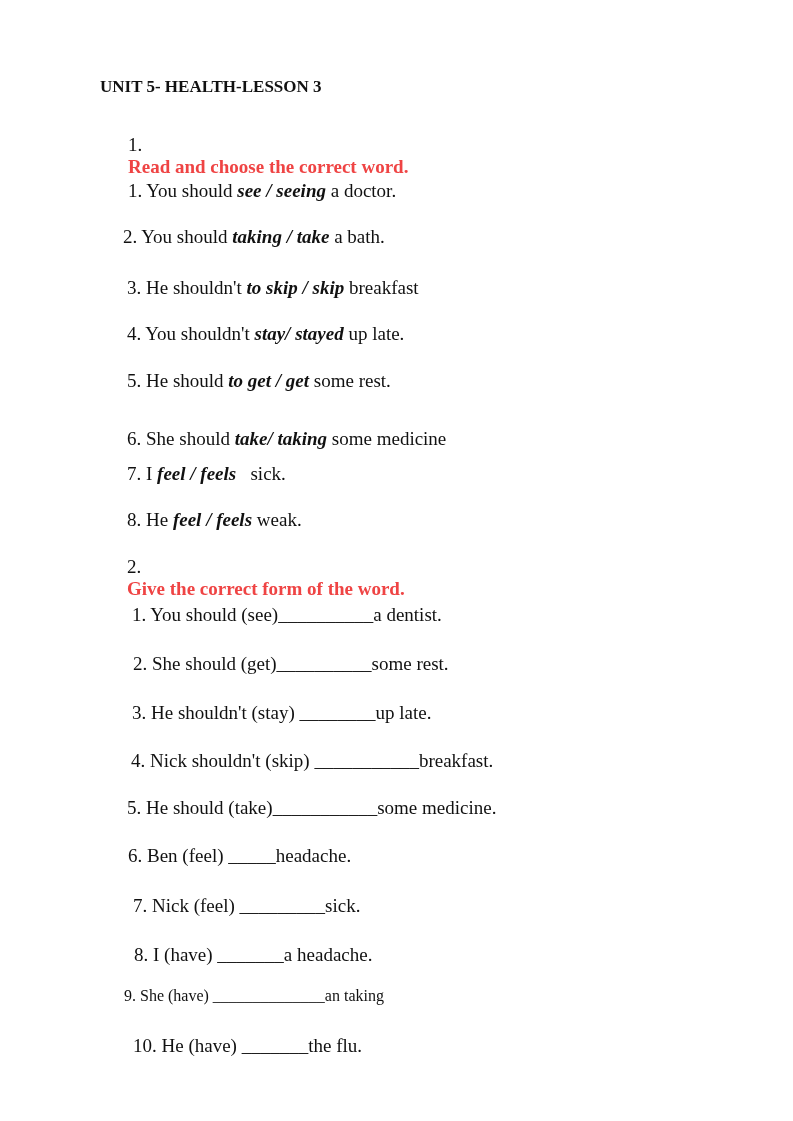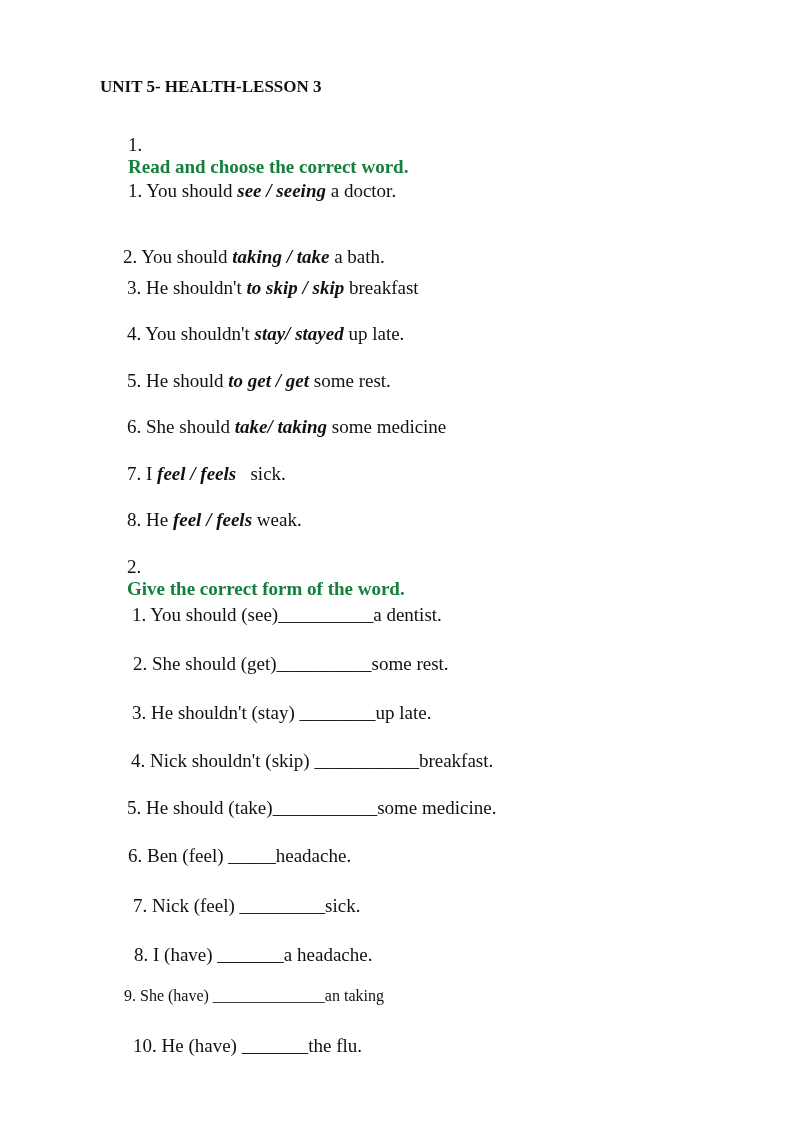--- a/index.html
+++ b/index.html
@@ -2,54 +2,54 @@
 <html><head>
 <meta charset="utf-8">
 <style>
   html, body { margin: 0; padding: 0; background: #ffffff; }
   body { width: 793px; height: 1121px; position: relative; overflow: hidden;
          font-family: "Liberation Serif", "DejaVu Serif", serif; color: #111; }
   .abs { position: absolute; white-space: pre; margin-left: 23px; }
   .title { font-weight: bold; font-size: 17px; left: 77px; top: 77px; }
   .heading { font-size: 19px; }
   .heading .hnum { font-weight: normal; color: #111; }
-  .heading .htext { font-weight: bold; color: #15803d; }
+  .heading .htext { font-weight: bold; color: #ef4444; }
   .line { font-size: 19px; }
   .opt { font-weight: bold; font-style: italic; }
   .blank { letter-spacing: 0; }
   .small { font-size: 16px; }
 </style>
 </head>
 <body>
 
 <div>
 
   <div class="abs title">UNIT 5- HEALTH-LESSON 3</div>
 
   <div class="abs heading" style="left:86px; top:112px;">
     <span class="hnum">1.</span>
     <span class="htext">Read and choose the correct word.</span>
   </div>
 
   <div class="abs line" style="left:86px; top:158px;">
     <span>1. You should </span><span class="opt">see</span><span class="opt"> / </span><span class="opt">seeing</span><span> a doctor.</span>
   </div>
-  <div class="abs line" style="left:81px; top:224px;">
+  <div class="abs line" style="left:81px; top:204px;">
     <span>2. You should </span><span class="opt">taking</span><span class="opt"> / </span><span class="opt">take</span><span> a bath.</span>
   </div>
   <div class="abs line" style="left:85px; top:255px;">
     <span>3. He shouldn't </span><span class="opt">to skip</span><span class="opt"> / </span><span class="opt">skip</span><span> breakfast</span>
   </div>
   <div class="abs line" style="left:85px; top:301px;">
     <span>4. You shouldn't </span><span class="opt">stay/</span><span class="opt"> </span><span class="opt">stayed</span><span> up late.</span>
   </div>
   <div class="abs line" style="left:85px; top:348px;">
     <span>5. He should </span><span class="opt">to get /</span><span class="opt"> </span><span class="opt">get</span><span> some rest.</span>
   </div>
-  <div class="abs line" style="left:85px; top:394px;text-align:right;">
+  <div class="abs line" style="left:85px; top:406px;text-align:right;">
     <span>6. She should </span><span class="opt">take/</span><span class="opt"> </span><span class="opt">taking</span><span> some medicine</span>
   </div>
   <div class="abs line" style="left:85px; top:441px;">
     <span>7. I </span><span class="opt">feel /</span><span class="opt"> </span><span class="opt">feels</span><span>   sick.</span>
   </div>
   <div class="abs line" style="left:85px; top:487px;">
     <span>8. He </span><span class="opt">feel /</span><span class="opt"> </span><span class="opt">feels</span><span> weak.</span>
   </div>
 
   <div class="abs heading" style="left:85px; top:534px;">

